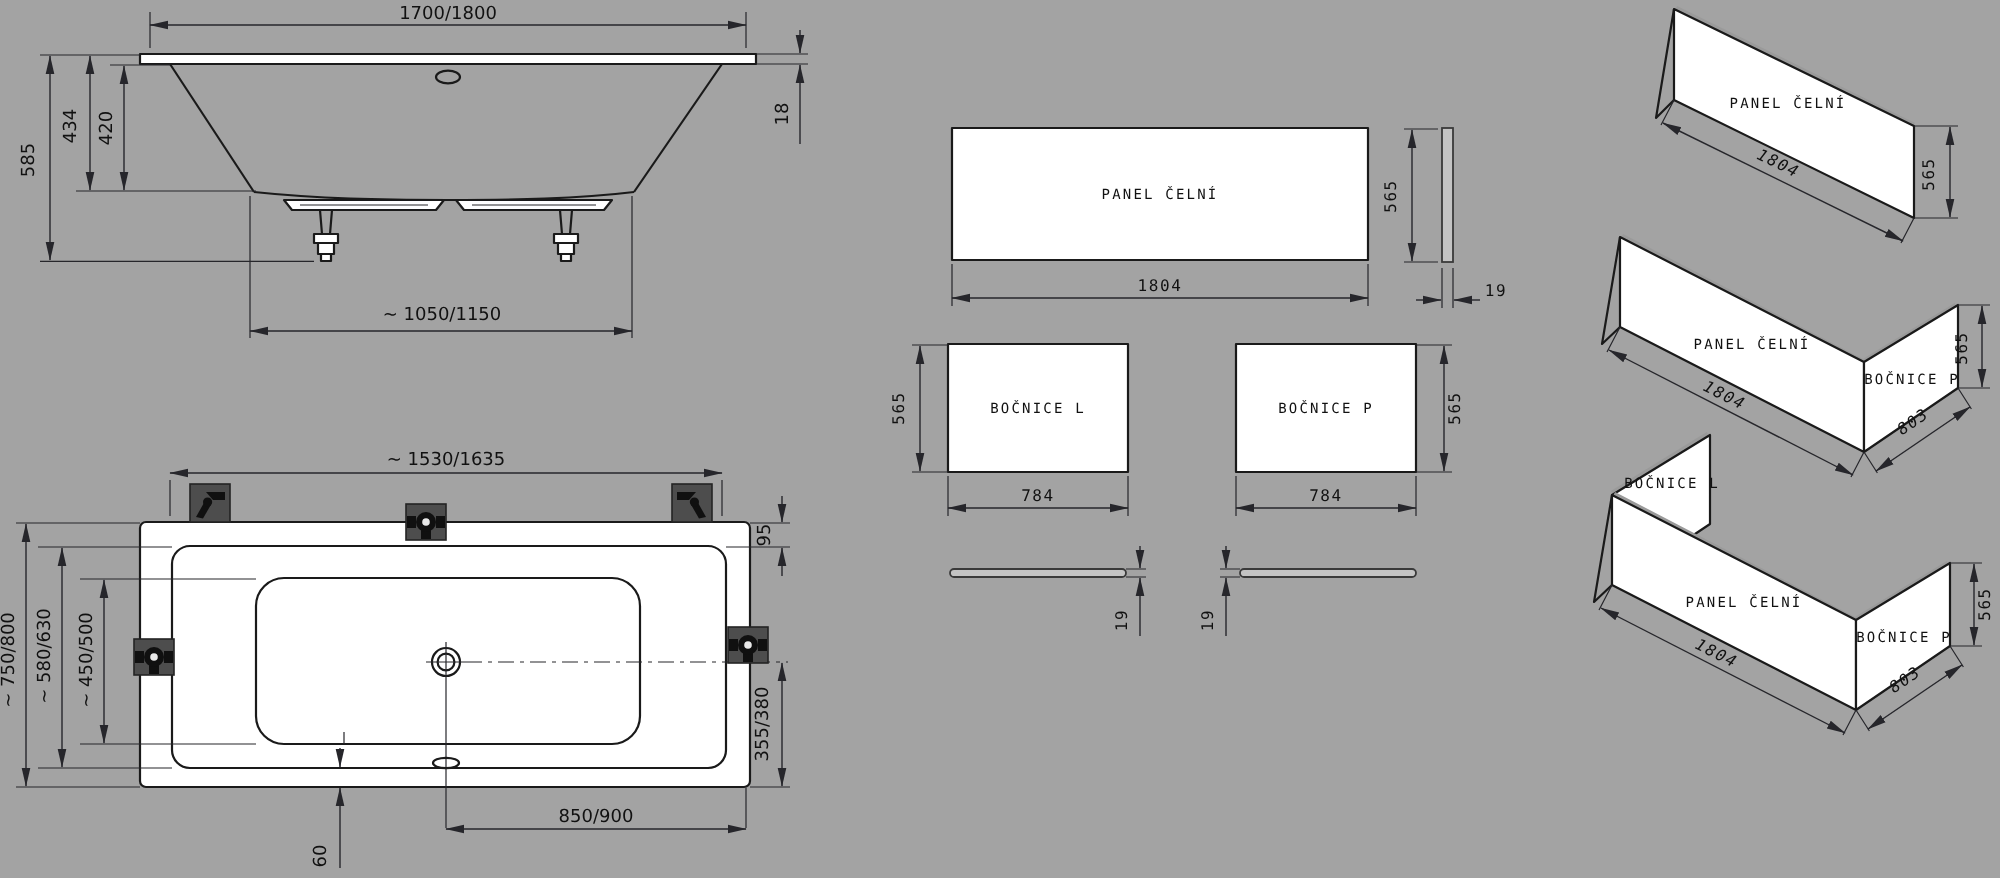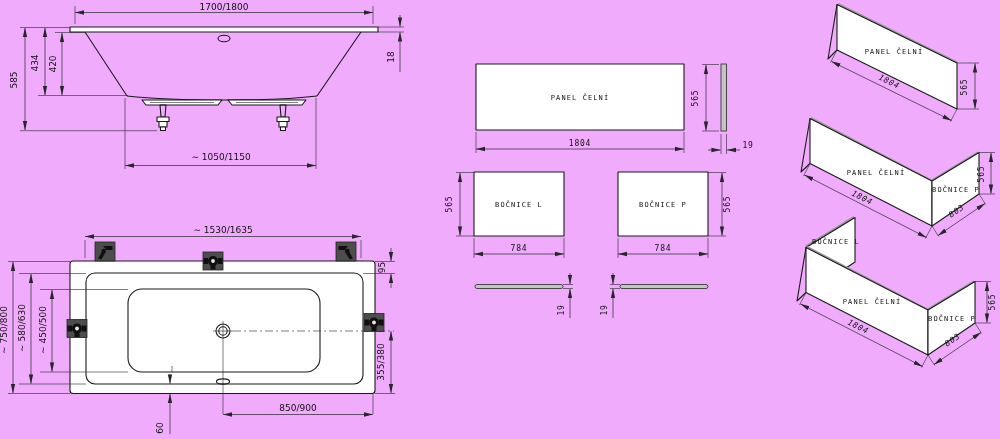--- a/index.html
+++ b/index.html
@@ -1,16 +1,16 @@
 <!DOCTYPE html>
 <html><head>
 <meta charset="utf-8">
 <style>
   html,body { margin:0; padding:0; background:#ffffff; }
-  .canvas { position:relative; width:1000px; height:439px; background:#f0abfc; overflow:hidden;
+  .canvas { position:relative; width:1000px; height:439px; background:#a3a3a3; overflow:hidden;
             font-family:"DejaVu Sans", sans-serif; }
   svg { display:block; }
   .ol  { fill:none; stroke:#1a1a1a; stroke-width:1.1; stroke-linejoin:round; }
   .olw { fill:#ffffff; stroke:#1a1a1a; stroke-width:1.1; stroke-linejoin:round; }
   .dl  { fill:none; stroke:#26262b; stroke-width:0.7; }
   .xl  { fill:none; stroke:#26262b; stroke-width:0.6; }
   .cl  { fill:none; stroke:#26262b; stroke-width:0.6; stroke-dasharray:8 3 2 3; }
   .shade { fill:none; stroke:#9a9a9a; stroke-width:2.3; }
   .bar { fill:#c4c4c4; stroke:#3a3a3a; stroke-width:0.9; }
   text { text-anchor:middle; fill:#111111; }

